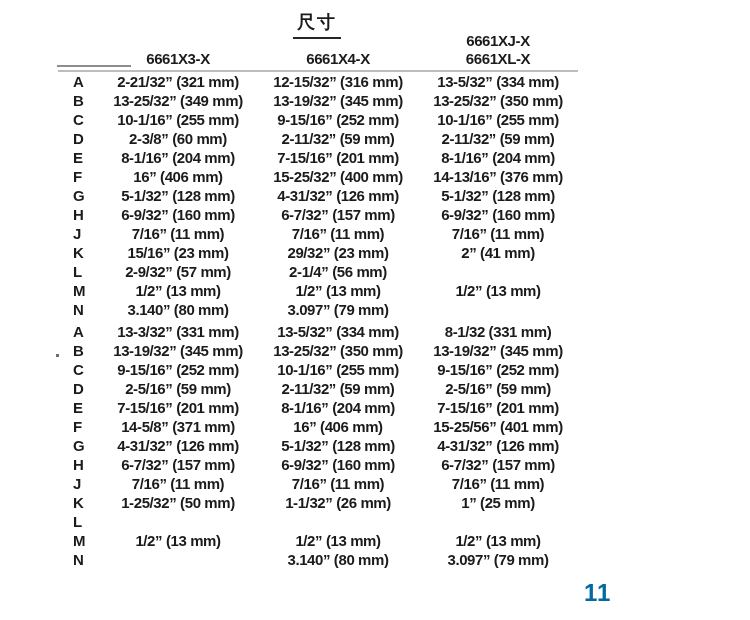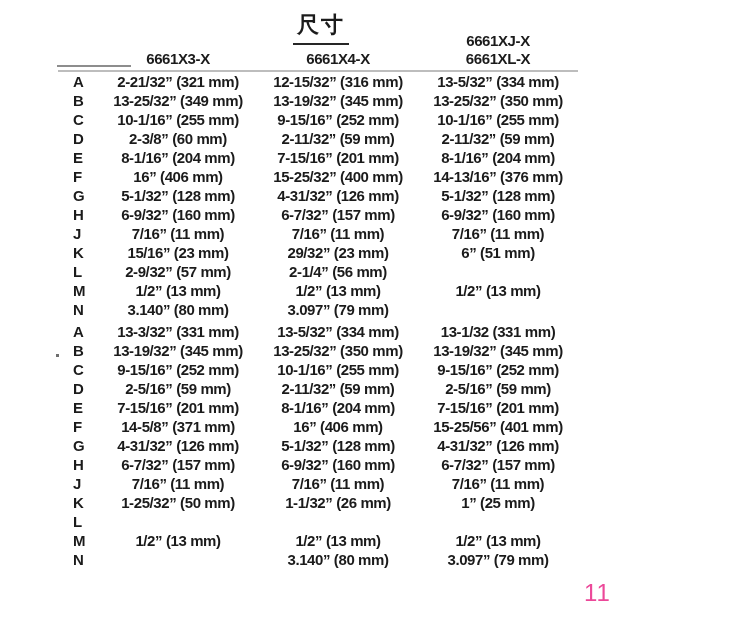--- a/index.html
+++ b/index.html
@@ -3,21 +3,21 @@
 <meta charset="utf-8">
 <style>
   html,body{margin:0;padding:0;}
   body{
     width:750px;height:620px;background:#ffffff;position:relative;overflow:hidden;
     font-family:"Liberation Sans",sans-serif;color:#1b1b1b;
   }
   .page{position:absolute;inset:0;}
   .title{
     position:absolute;left:293px;top:10px;
-    font-size:22px;font-weight:700;letter-spacing:2px;
+    font-size:18px;font-weight:700;letter-spacing:2px;
     border-bottom:2px solid #262626;padding:0 4px 3px 4px;
     white-space:nowrap;
   }
   table.dim{
     position:absolute;left:58px;border-collapse:collapse;table-layout:fixed;
     font-weight:700;font-size:15px;letter-spacing:-0.4px;width:520px;
   }
   #table1{top:32px;}
   #table2{top:322px;}
   col.lbl{width:40px;}
@@ -28,21 +28,21 @@
     text-align:left;padding:0 0 0 15px;font-size:15px;font-weight:700;
     height:19px;line-height:19px;
   }
   tbody td{
     text-align:center;height:19px;line-height:19px;padding:0;white-space:nowrap;
   }
   .rule-dark{position:absolute;left:57px;top:65px;width:74px;height:2px;background:#8d8d8d;}
   .rule-dot{position:absolute;left:56px;top:354px;width:3px;height:3px;background:#6e6e6e;}
   .pageno{
     position:absolute;left:584px;top:579px;
-    font-size:24px;font-weight:400;color:#ec4899;letter-spacing:1px;
+    font-size:24px;font-weight:700;color:#0369a1;letter-spacing:1px;
   }
 </style>
 </head>
 <body>
 
 <div class="page">
 
   <div class="title">尺寸</div>
 
   <div class="rule-dark"></div>
@@ -121,21 +121,21 @@
         <tr>
           <th>J</th>
           <td>7/16” (11 mm)</td>
           <td>7/16” (11 mm)</td>
           <td>7/16” (11 mm)</td>
         </tr>
         <tr>
           <th>K</th>
           <td>15/16” (23 mm)</td>
           <td>29/32” (23 mm)</td>
-          <td>6” (51 mm)</td>
+          <td>2” (41 mm)</td>
         </tr>
         <tr>
           <th>L</th>
           <td>2-9/32” (57 mm)</td>
           <td>2-1/4” (56 mm)</td>
           <td></td>
         </tr>
         <tr>
           <th>M</th>
           <td>1/2” (13 mm)</td>
@@ -158,21 +158,21 @@
         <col class="c">
         <col class="c">
       </colgroup>
     <thead>
     </thead>
     <tbody>
         <tr>
           <th>A</th>
           <td>13-3/32” (331 mm)</td>
           <td>13-5/32” (334 mm)</td>
-          <td>13-1/32 (331 mm)</td>
+          <td>8-1/32 (331 mm)</td>
         </tr>
         <tr>
           <th>B</th>
           <td>13-19/32” (345 mm)</td>
           <td>13-25/32” (350 mm)</td>
           <td>13-19/32” (345 mm)</td>
         </tr>
         <tr>
           <th>C</th>
           <td>9-15/16” (252 mm)</td>

